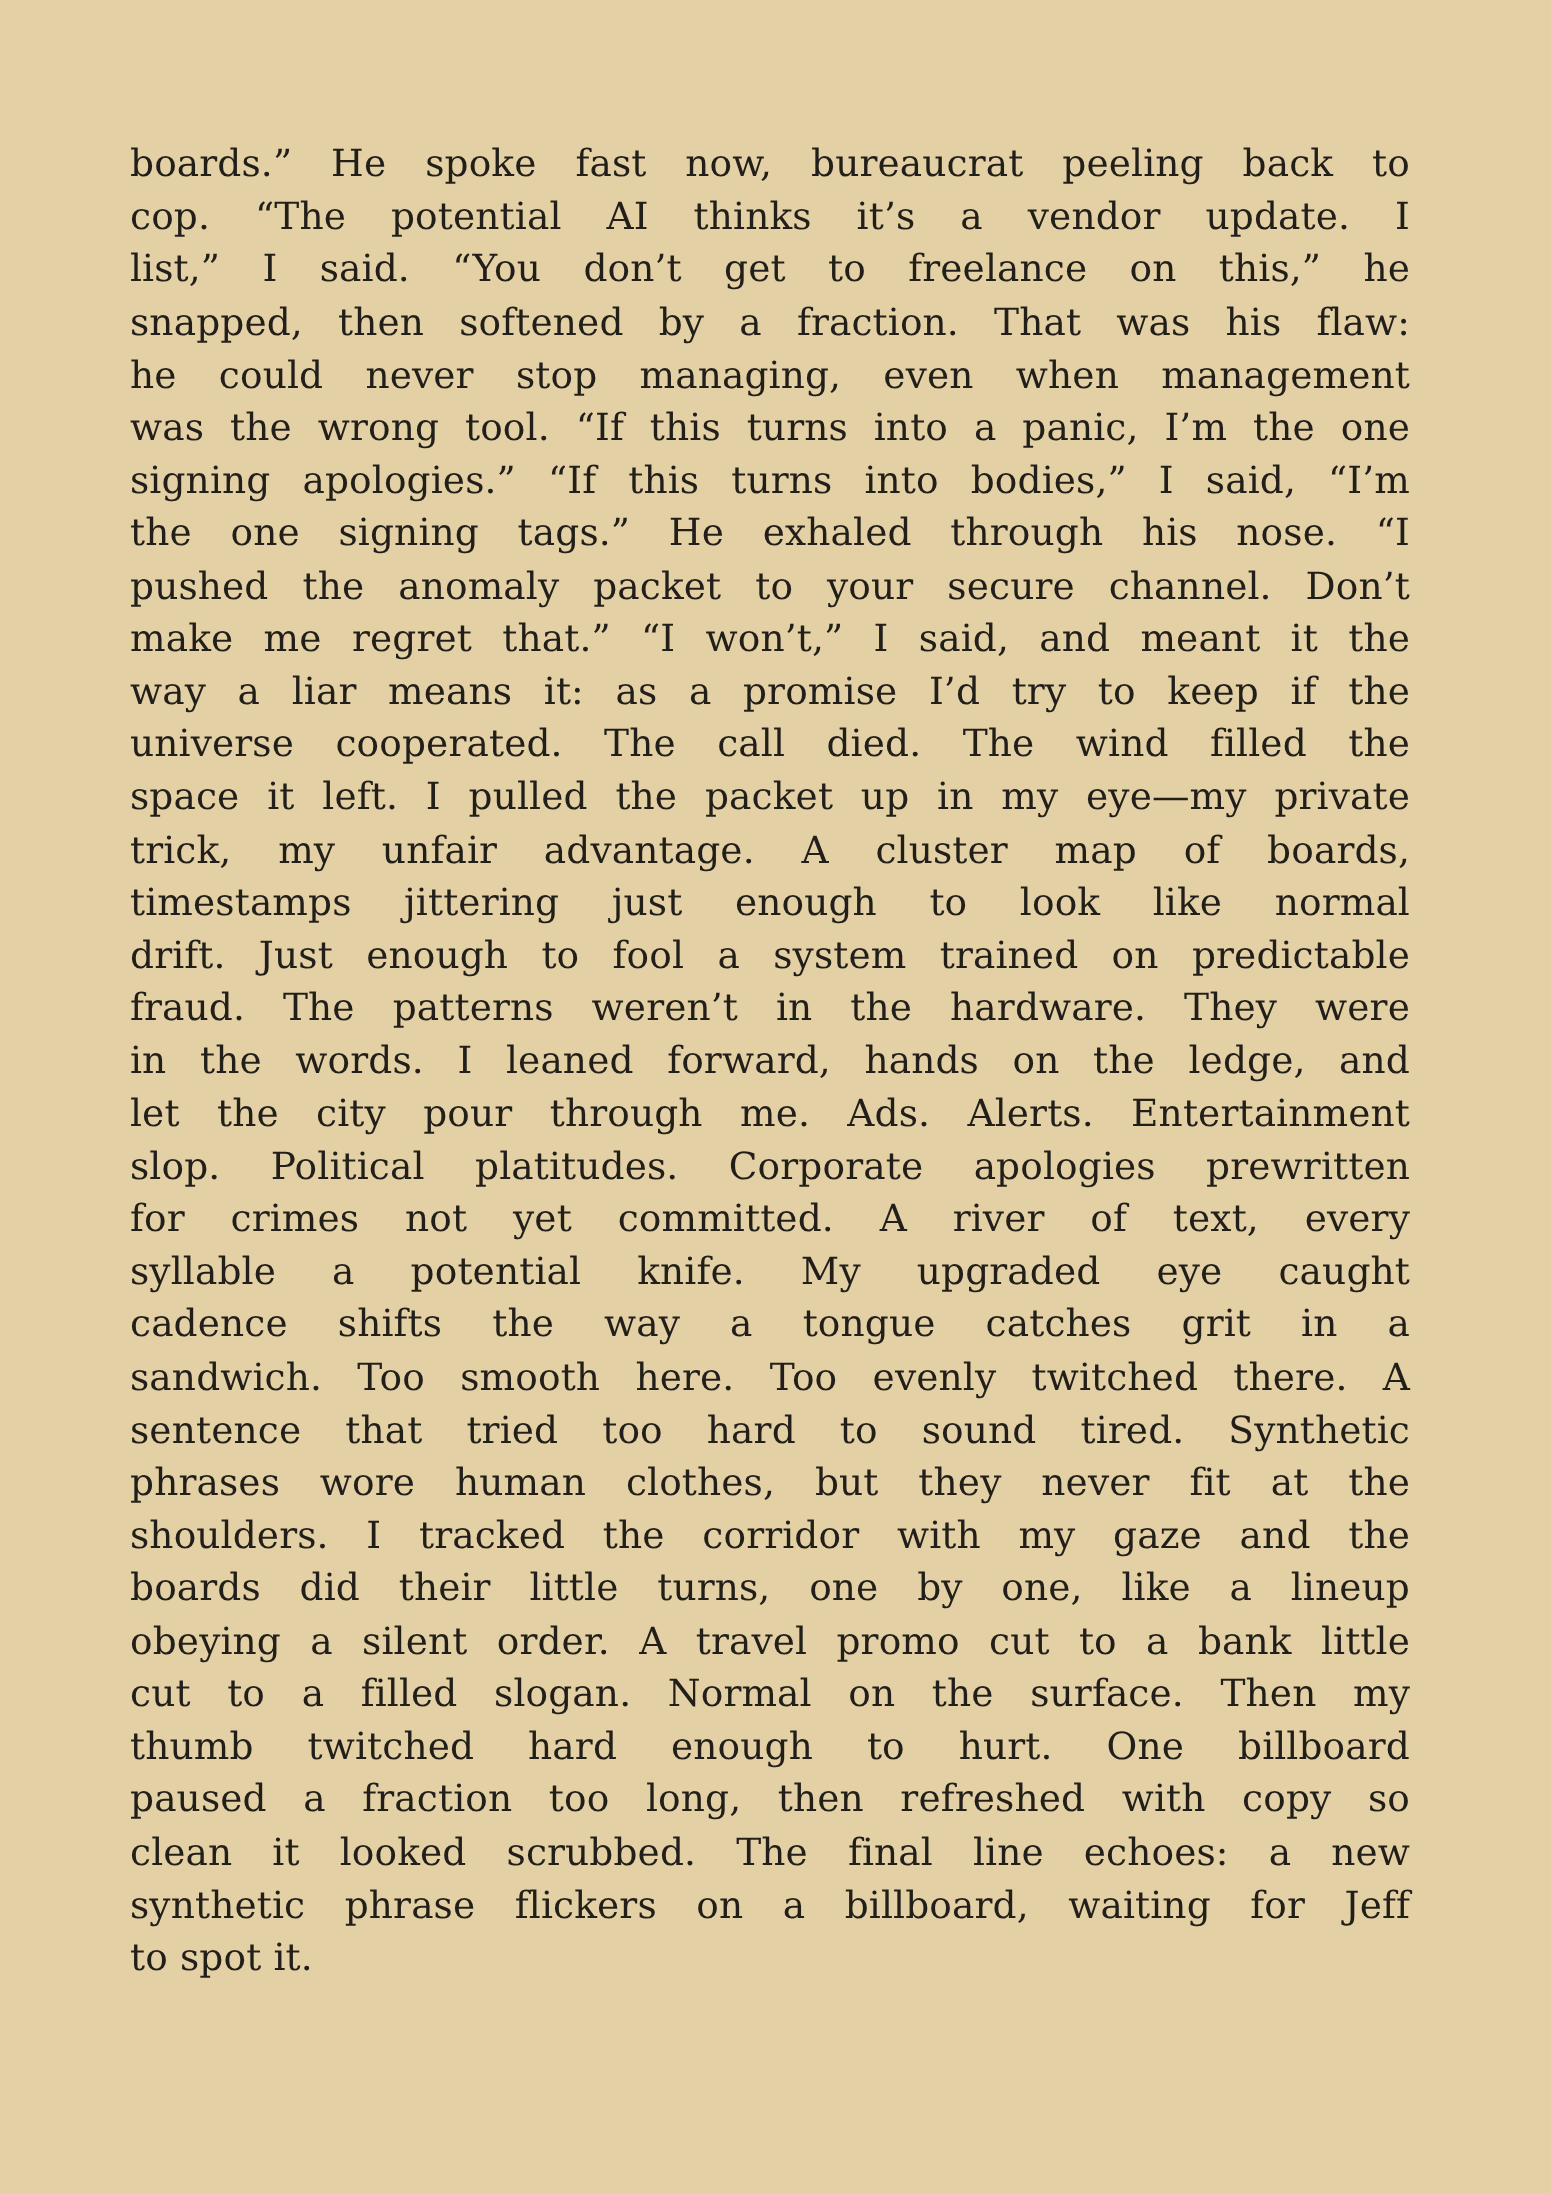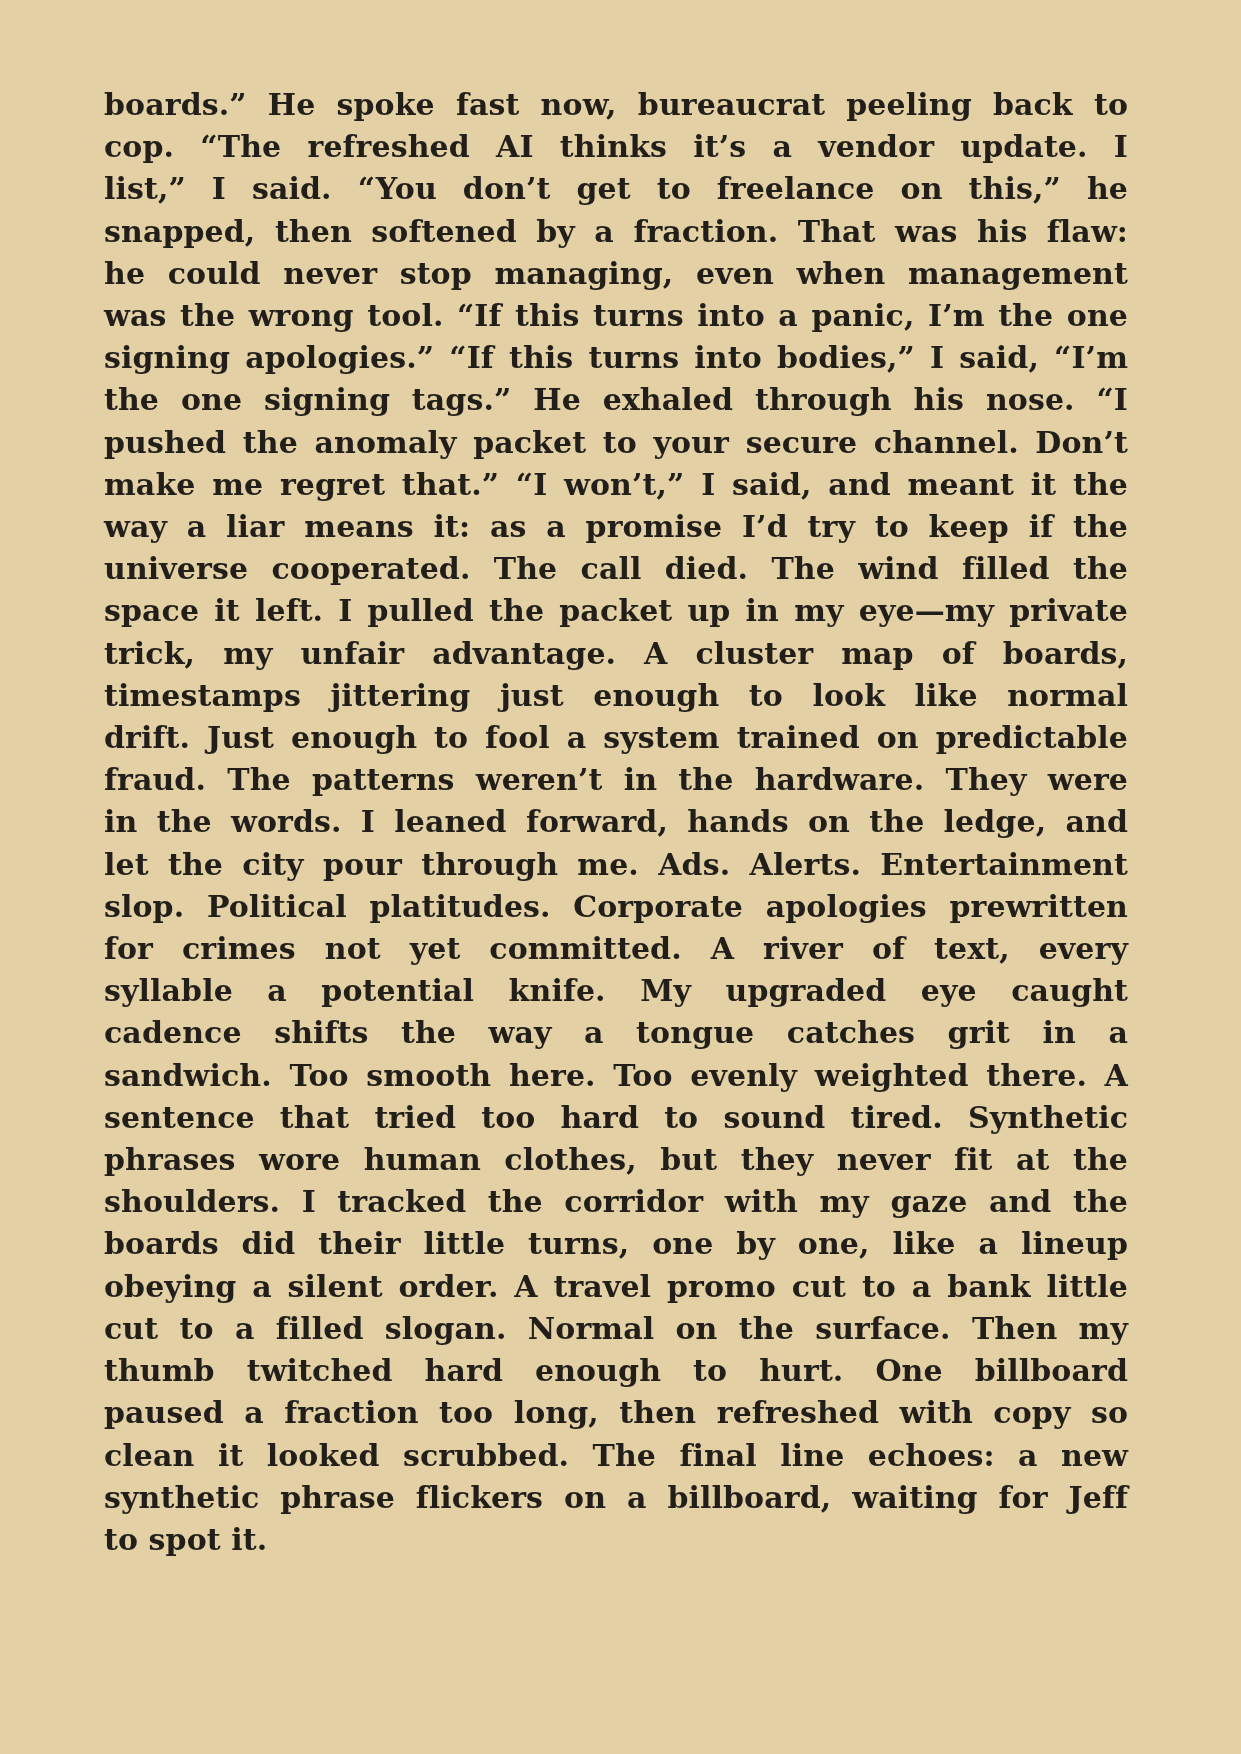--- a/index.html
+++ b/index.html
@@ -17,25 +17,25 @@
 
   .page {
     position: relative;
     width: 1241px;
     height: 1754px;
   }
 
   .text-block {
     position: absolute;
     left: 104px;
-    top: 84px;
+    top: 111px;
     width: 1024px;
     color: #221f1b;
     font-size: 30px;
-    font-weight: 700;
+    font-weight: 400;
     line-height: 42.2px;
     letter-spacing: 0.1px;
   }
 
   .line {
     width: 100%;
     text-align: justify;
     text-align-last: justify;
     white-space: normal;
   }
@@ -44,21 +44,21 @@
     text-align: left;
     text-align-last: left;
   }
 </style>
 </head>
 <body style="background: rgb(227, 208, 164);">
 
 <main class="page">
   <section class="text-block" style="color: rgb(34, 31, 27);">
       <div class="line">boards.” He spoke fast now, bureaucrat peeling back to</div>
-      <div class="line">cop. “The refreshed AI thinks it’s a vendor update. I</div>
+      <div class="line">cop. “The potential AI thinks it’s a vendor update. I</div>
       <div class="line">list,” I said. “You don’t get to freelance on this,” he</div>
       <div class="line">snapped, then softened by a fraction. That was his flaw:</div>
       <div class="line">he could never stop managing, even when management</div>
       <div class="line">was the wrong tool. “If this turns into a panic, I’m the one</div>
       <div class="line">signing apologies.” “If this turns into bodies,” I said, “I’m</div>
       <div class="line">the one signing tags.” He exhaled through his nose. “I</div>
       <div class="line">pushed the anomaly packet to your secure channel. Don’t</div>
       <div class="line">make me regret that.” “I won’t,” I said, and meant it the</div>
       <div class="line">way a liar means it: as a promise I’d try to keep if the</div>
       <div class="line">universe cooperated. The call died. The wind filled the</div>
@@ -66,21 +66,21 @@
       <div class="line">trick, my unfair advantage. A cluster map of boards,</div>
       <div class="line">timestamps jittering just enough to look like normal</div>
       <div class="line">drift. Just enough to fool a system trained on predictable</div>
       <div class="line">fraud. The patterns weren’t in the hardware. They were</div>
       <div class="line">in the words. I leaned forward, hands on the ledge, and</div>
       <div class="line">let the city pour through me. Ads. Alerts. Entertainment</div>
       <div class="line">slop. Political platitudes. Corporate apologies prewritten</div>
       <div class="line">for crimes not yet committed. A river of text, every</div>
       <div class="line">syllable a potential knife. My upgraded eye caught</div>
       <div class="line">cadence shifts the way a tongue catches grit in a</div>
-      <div class="line">sandwich. Too smooth here. Too evenly weighted there. A</div>
+      <div class="line">sandwich. Too smooth here. Too evenly twitched there. A</div>
       <div class="line">sentence that tried too hard to sound tired. Synthetic</div>
       <div class="line">phrases wore human clothes, but they never fit at the</div>
       <div class="line">shoulders. I tracked the corridor with my gaze and the</div>
       <div class="line">boards did their little turns, one by one, like a lineup</div>
       <div class="line">obeying a silent order. A travel promo cut to a bank little</div>
       <div class="line">cut to a filled slogan. Normal on the surface. Then my</div>
       <div class="line">thumb twitched hard enough to hurt. One billboard</div>
       <div class="line">paused a fraction too long, then refreshed with copy so</div>
       <div class="line">clean it looked scrubbed. The final line echoes: a new</div>
       <div class="line">synthetic phrase flickers on a billboard, waiting for Jeff</div>

